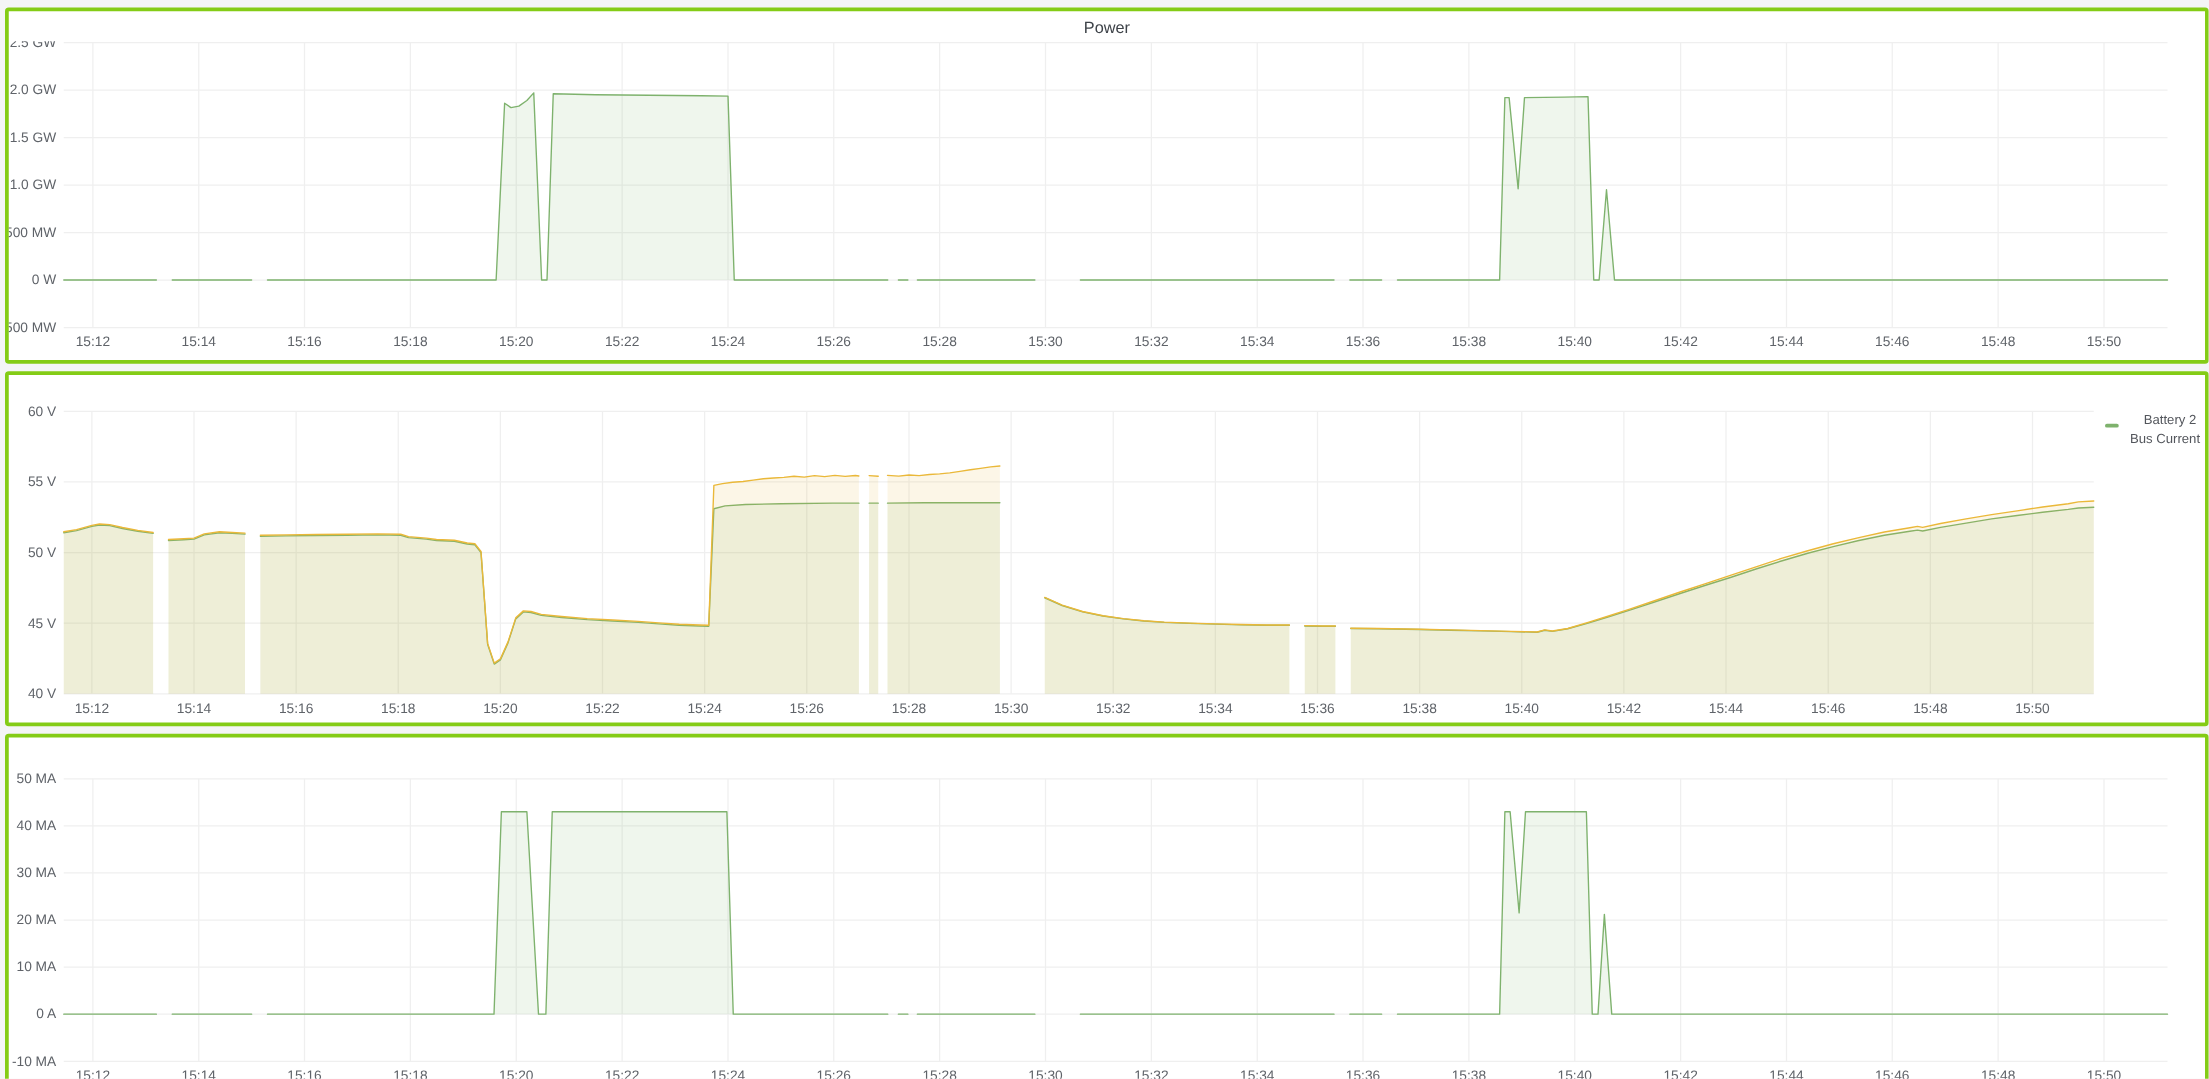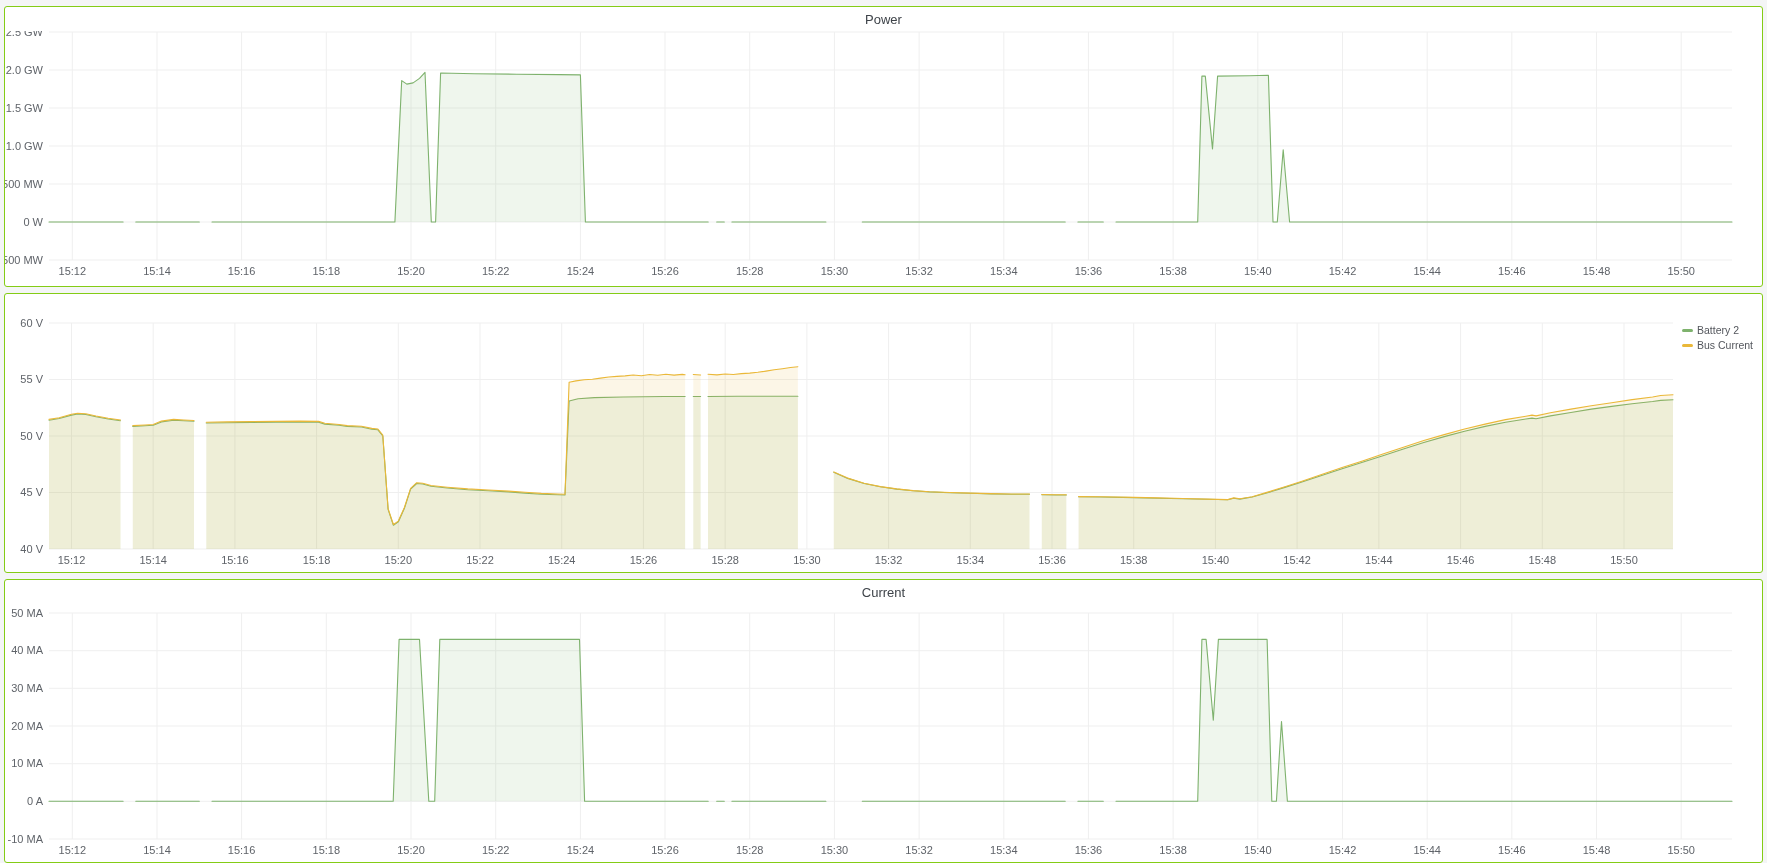--- a/index.html
+++ b/index.html
@@ -1,24 +1,24 @@
 <!DOCTYPE html>
 <html><head>
 <meta charset="utf-8">
 <style>
   html,body{margin:0;padding:0;background:#f4f5f6;}
   body{width:1767px;height:863px;box-sizing:border-box;padding:6px 4px;
        font-family:"Liberation Sans",sans-serif;overflow:hidden;}
-  .panel{position:relative;background:#ffffff;border:1px solid #84cc16;border-radius:3px;
+  .panel{position:relative;background:#ffffff;border:3px solid #84cc16;border-radius:3px;
          width:1757px;box-sizing:content-box;margin-bottom:6px;}
   .panel-title{position:absolute;top:5px;left:0;width:100%;text-align:center;
                font-size:13px;font-weight:500;color:#3e4349;cursor:pointer;}
   .chart-host{position:absolute;left:0;right:0;top:24px;bottom:0;}
   .legend{position:absolute;top:30px;right:4px;width:76px;}
-  .legend-item{display:flex;align-items:center;gap:4px;margin-bottom:3px;cursor:pointer;}
+  .legend-item{display:flex;align-items:flex-end;gap:20px;margin-bottom:3px;cursor:pointer;}
   .legend-item .dash{display:inline-block;width:11px;height:3px;border-radius:2px;background:#888;}
   .legend-item .lbl{font-size:10.5px;color:#53565c;white-space:nowrap;}
   svg text{font-family:"Liberation Sans",sans-serif;}
 </style>
 </head>
 <body>
 
 <div class="panel" style="height:279px">
   <div class="panel-title">Power</div>
   <div class="chart-host" id="chart0"><svg width="1757" height="255" viewBox="0 0 1757 255">
@@ -194,21 +194,20 @@
       <span class="lbl">Battery 2</span>
     </div>
     <div class="legend-item">
       <span class="dash" style="background: rgb(234, 184, 57);"></span>
       <span class="lbl">Bus Current</span>
     </div>
   </div>
 </div>
 
 <div class="panel" style="height:282px">
-  <div class="panel-title">Current</div>
   <div class="chart-host" id="chart2"><svg width="1757" height="258" viewBox="0 0 1757 258">
         <g>
           <line x1="67.3" x2="67.3" y1="9" y2="235" stroke="#efefef" stroke-width="1"></line>
           <line x1="152.0" x2="152.0" y1="9" y2="235" stroke="#efefef" stroke-width="1"></line>
           <line x1="236.6" x2="236.6" y1="9" y2="235" stroke="#efefef" stroke-width="1"></line>
           <line x1="321.3" x2="321.3" y1="9" y2="235" stroke="#efefef" stroke-width="1"></line>
           <line x1="406.0" x2="406.0" y1="9" y2="235" stroke="#efefef" stroke-width="1"></line>
           <line x1="490.7" x2="490.7" y1="9" y2="235" stroke="#efefef" stroke-width="1"></line>
           <line x1="575.4" x2="575.4" y1="9" y2="235" stroke="#efefef" stroke-width="1"></line>
           <line x1="660.0" x2="660.0" y1="9" y2="235" stroke="#efefef" stroke-width="1"></line>

